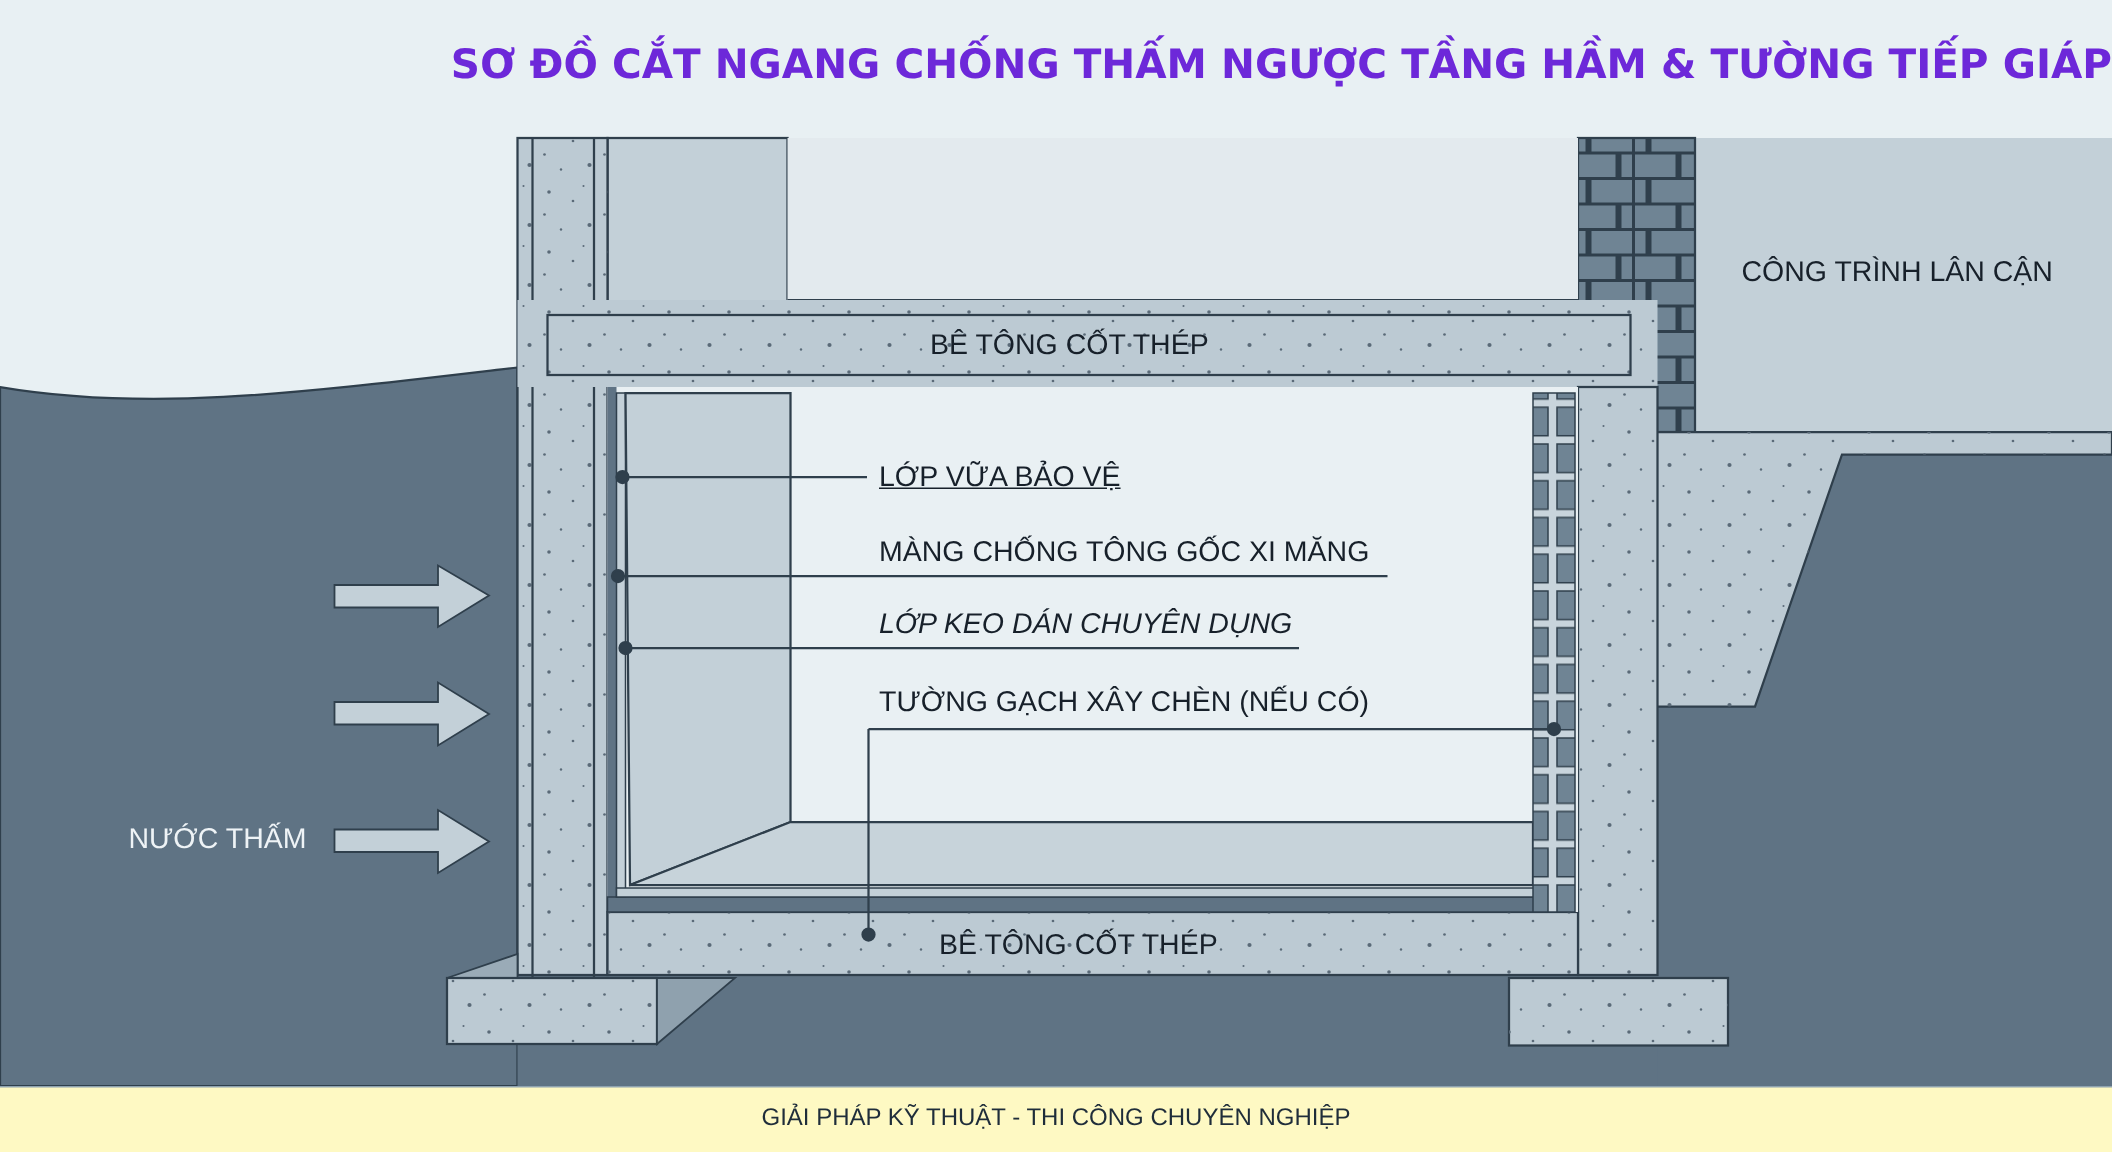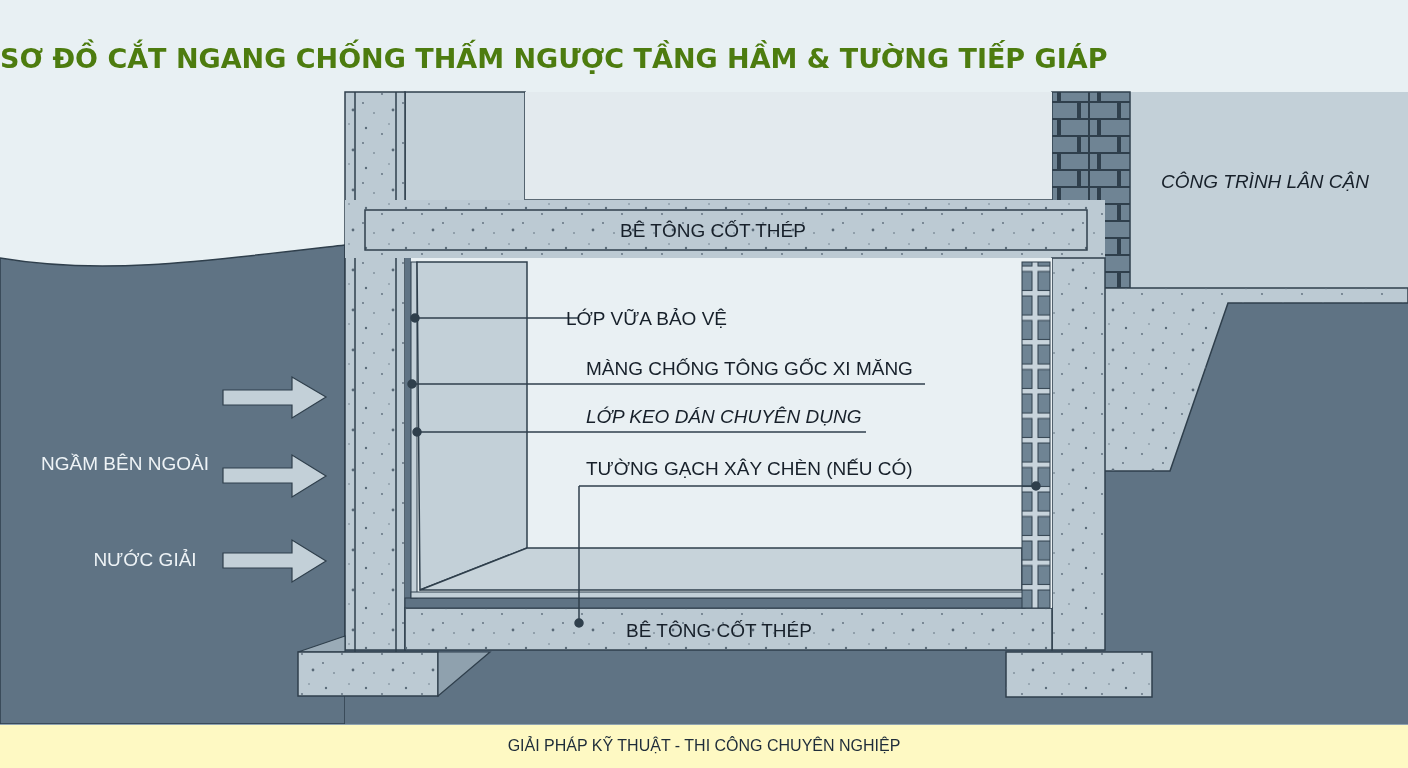--- a/index.html
+++ b/index.html
@@ -1,17 +1,17 @@
 <!DOCTYPE html>
 <html><head>
 <meta charset="utf-8">
 <style>
   html, body { margin:0; padding:0; }
   body { width:1408px; height:768px; overflow:hidden; background:#e8f0f3; font-family:"Liberation Sans", sans-serif; position:relative; }
-  .title { position:absolute; left:0; top:28px; width:1408px; text-align:left; font-family:"DejaVu Sans", sans-serif; font-weight:bold; font-size:27px; color:#4d7c0f; letter-spacing:0px;margin-top:15px; }
+  .title { position:absolute; left:0; top:28px; width:1408px; text-align:right; font-family:"DejaVu Sans", sans-serif; font-weight:bold; font-size:27px; color:#6d28d9; letter-spacing:0px; }
   svg.diagram { position:absolute; left:0; top:0; }
   .lbl { position:absolute; font-family:"Liberation Sans", sans-serif; font-size:19px; color:#17202a; white-space:nowrap; }
   .lbl-light { position:absolute; font-family:"Liberation Sans", sans-serif; font-size:19px; color:#eef3f6; white-space:nowrap; text-align:center; line-height:24px; }
   .footer { position:absolute; left:0; top:724px; width:1408px; height:44px; background:#fef9c3; border-top:1px solid #8fa3b0;padding-left:19px; }
   .footer span { position:absolute; left:0; width:1408px; top:12px; text-align:center; font-size:16px; color:#1f2d3a; }
 </style>
 </head>
 <body>
 
 <div class="title">SƠ ĐỒ CẮT NGANG CHỐNG THẤM NGƯỢC TẦNG HẦM &amp; TƯỜNG TIẾP GIÁP</div>
@@ -105,27 +105,26 @@
   </g>
 
   <g fill="#c3d0d8" stroke="#2f3f4c" stroke-width="1.2">
     <path d="M223 390 L292 390 L292 377 L326 397 L292 418 L292 405 L223 405 Z"></path>
     <path d="M223 468 L292 468 L292 455 L326 476 L292 497 L292 483 L223 483 Z"></path>
     <path d="M223 553 L292 553 L292 540 L326 561 L292 582 L292 568 L223 568 Z"></path>
   </g>
 </svg>
 
 <div class="lbl" style="left:620px; top:220px;">BÊ TÔNG CỐT THÉP</div>
-<div class="lbl" style="left:1161px; top:171px;font-style:italic;">CÔNG TRÌNH LÂN CẬN</div>
-<div class="lbl" style="left:566px; top:308px;">LỚP VỮA BẢO VỆ</div>
+<div class="lbl" style="left:1161px; top:171px;">CÔNG TRÌNH LÂN CẬN</div>
+<div class="lbl" style="left:586px; top:308px;text-decoration:underline;">LỚP VỮA BẢO VỆ</div>
 <div class="lbl" style="left:586px; top:358px;">MÀNG CHỐNG TÔNG GỐC XI MĂNG</div>
 <div class="lbl" style="left:586px; top:406px;font-style:italic;">LỚP KEO DÁN CHUYÊN DỤNG</div>
 <div class="lbl" style="left:586px; top:458px;">TƯỜNG GẠCH XÂY CHÈN (NẾU CÓ)</div>
 <div class="lbl" style="left:626px; top:620px;">BÊ TÔNG CỐT THÉP</div>
 
 <div class="lbl-light" style="left:30px; top:452px; width:190px;">
-  <div>NGẦM BÊN NGOÀI</div>
 </div>
-<div class="lbl-light" style="left:80px; top:548px; width:130px;">NƯỚC GIẢI</div>
+<div class="lbl-light" style="left:80px; top:548px; width:130px;">NƯỚC THẤM</div>
 
 <div class="footer">
   <span>GIẢI PHÁP KỸ THUẬT - THI CÔNG CHUYÊN NGHIỆP</span>
 </div>
 
 </body></html>

